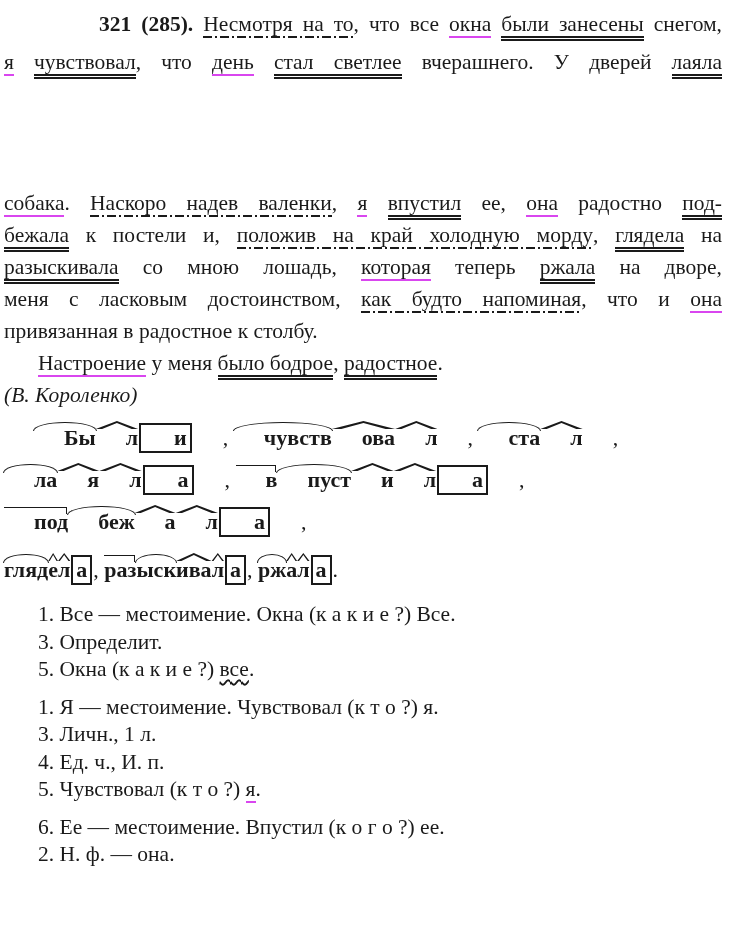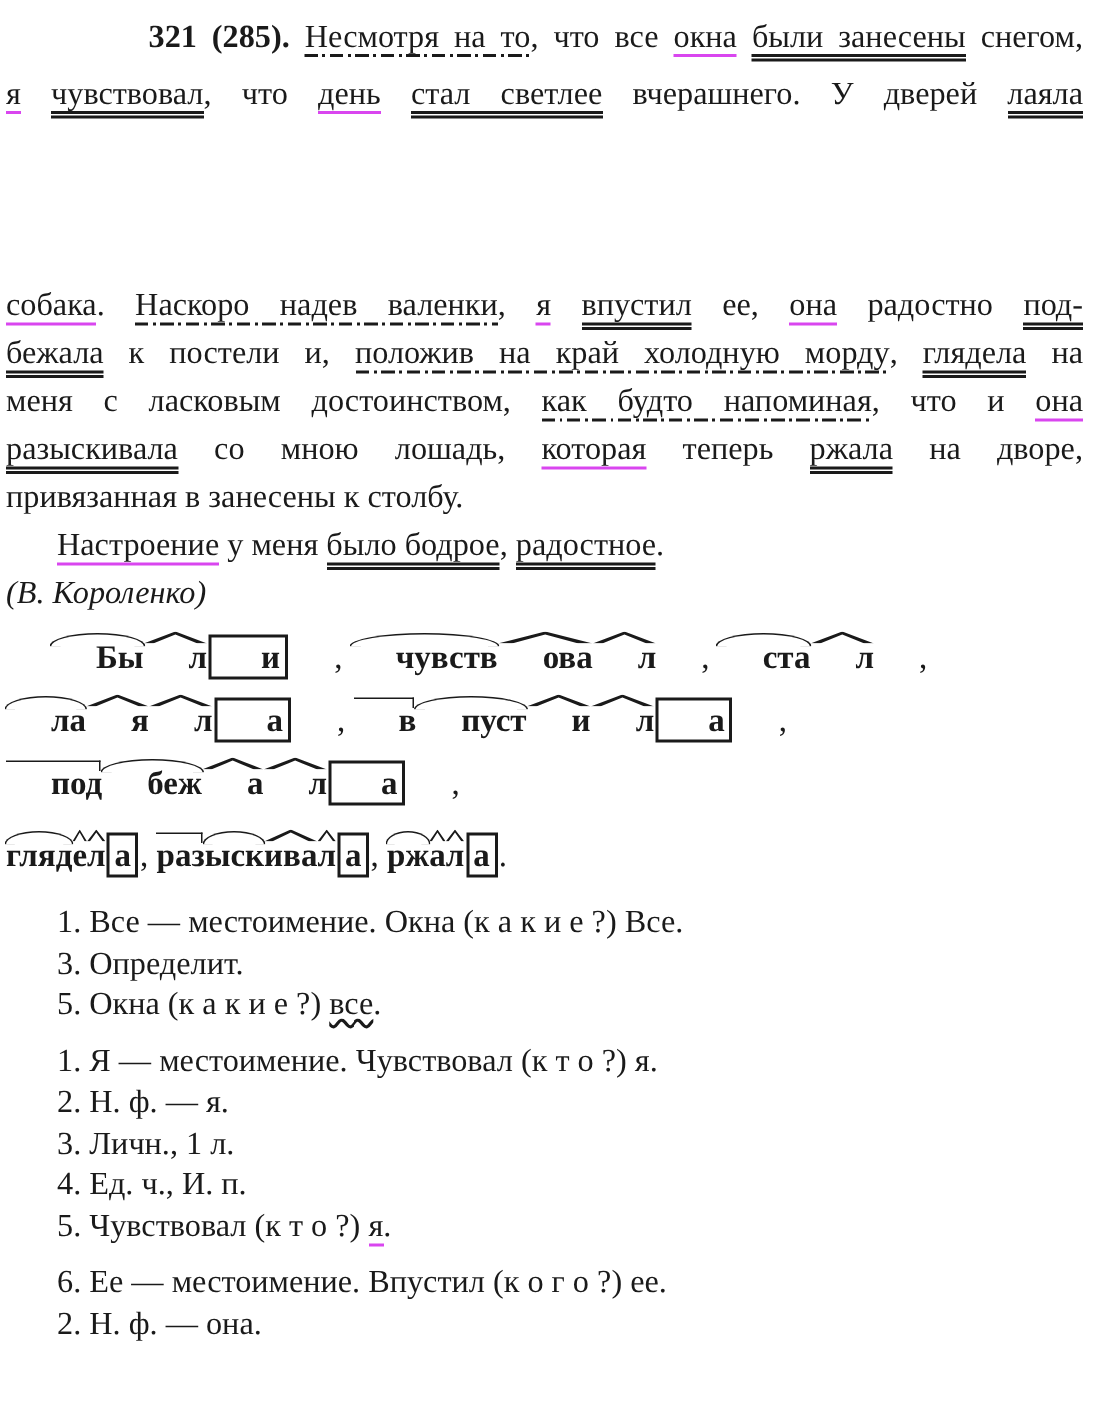--- a/index.html
+++ b/index.html
@@ -56,35 +56,34 @@
 </style>
 </head>
 <body>
 
 <div class="page">
     <div class="tline just lh-lg indent-big"><span class="seg s-bold">321 (285). </span><span class="seg s-adv">Несмотря на то</span><span class="seg">, что все </span><span class="seg s-subj">окна</span><span class="seg"> </span><span class="seg s-pred">были занесены</span><span class="seg"> снегом,</span></div>
     <div class="tline just lh-lg"><span class="seg s-subj">я</span><span class="seg"> </span><span class="seg s-pred">чувствовал</span><span class="seg">, что </span><span class="seg s-subj">день</span><span class="seg"> </span><span class="seg s-pred">стал светлее</span><span class="seg"> вчерашнего. У дверей </span><span class="seg s-pred">лаяла</span></div>
     <div class="gap" style="height: 106px;"></div>
     <div class="tline just"><span class="seg s-subj">собака</span><span class="seg">. </span><span class="seg s-adv">Наскоро надев валенки</span><span class="seg">, </span><span class="seg s-subj">я</span><span class="seg"> </span><span class="seg s-pred">впустил</span><span class="seg"> ее, </span><span class="seg s-subj">она</span><span class="seg"> радостно </span><span class="seg s-pred">под-</span></div>
     <div class="tline just"><span class="seg s-pred">бежала</span><span class="seg"> к постели и, </span><span class="seg s-adv">положив на край холодную морду</span><span class="seg">, </span><span class="seg s-pred">глядела</span><span class="seg"> на</span></div>
+    <div class="tline just"><span class="seg s-pred">разыскивала</span><span class="seg"> со мною лошадь, </span><span class="seg s-subj">которая</span><span class="seg"> теперь </span><span class="seg s-pred">ржала</span><span class="seg"> на дворе,</span></div>
     <div class="tline just"><span class="seg">меня с ласковым достоинством, </span><span class="seg s-adv">как будто напоминая</span><span class="seg">, что и </span><span class="seg s-subj">она</span></div>
-    <div class="tline just"><span class="seg s-pred">разыскивала</span><span class="seg"> со мною лошадь, </span><span class="seg s-subj">которая</span><span class="seg"> теперь </span><span class="seg s-pred">ржала</span><span class="seg"> на дворе,</span></div>
-    <div class="tline"><span class="seg">привязанная в занесены к столбу.</span></div>
+    <div class="tline"><span class="seg">привязанная в радостное к столбу.</span></div>
     <div class="tline indent-mid"><span class="seg s-subj">Настроение</span><span class="seg"> у меня </span><span class="seg s-pred">было бодрое</span><span class="seg">, </span><span class="seg s-pred">радостное</span><span class="seg">.</span></div>
     <div class="tline right italic"><span class="seg">(В. Короленко)</span></div>
     <div class="morphline indent-sm"><span class="mword"><span class="mseg m-root">Бы</span><span class="mseg m-suffix">л</span><span class="mseg m-ending">и</span></span><span class="msep">, </span> <span class="mword"><span class="mseg m-root">чувств</span><span class="mseg m-suffix">ова</span><span class="mseg m-suffix">л</span></span><span class="msep">, </span> <span class="mword"><span class="mseg m-root">ста</span><span class="mseg m-suffix">л</span></span><span class="msep">, </span> <span class="mword"><span class="mseg m-root">ла</span><span class="mseg m-suffix">я</span><span class="mseg m-suffix">л</span><span class="mseg m-ending">а</span></span><span class="msep">, </span> <span class="mword"><span class="mseg m-prefix">в</span><span class="mseg m-root">пуст</span><span class="mseg m-suffix">и</span><span class="mseg m-suffix">л</span><span class="mseg m-ending">а</span></span><span class="msep">, </span> <span class="mword"><span class="mseg m-prefix">под</span><span class="mseg m-root">беж</span><span class="mseg m-suffix">а</span><span class="mseg m-suffix">л</span><span class="mseg m-ending">а</span></span><span class="msep">,</span> </div>
     <div class="morphline"><span class="mword"><span class="mseg m-root">гляд</span><span class="mseg m-suffix">е</span><span class="mseg m-suffix">л</span><span class="mseg m-ending">а</span></span><span class="msep">, </span> <span class="mword"><span class="mseg m-prefix">раз</span><span class="mseg m-root">ыск</span><span class="mseg m-suffix">ива</span><span class="mseg m-suffix">л</span><span class="mseg m-ending">а</span></span><span class="msep">, </span> <span class="mword"><span class="mseg m-root">рж</span><span class="mseg m-suffix">а</span><span class="mseg m-suffix">л</span><span class="mseg m-ending">а</span></span><span class="msep">.</span> </div>
     <div class="alist">
       <div class="aline"><span class="seg">1. Все — местоимение. Окна (к а к и е ?) Все.</span></div>
       <div class="aline"><span class="seg">3. Определит.</span></div>
       <div class="aline"><span class="seg">5. Окна (к а к и е ?) </span><span class="seg s-wavy">все</span><span class="seg">.</span></div>
     </div>
     <div class="alist">
       <div class="aline"><span class="seg">1. Я — местоимение. Чувствовал (к т о ?) я.</span></div>
-      <div class="aline"><span class="seg">2. Н. ф. — я.</span></div>
       <div class="aline"><span class="seg">3. Личн., 1 л.</span></div>
       <div class="aline"><span class="seg">4. Ед. ч., И. п.</span></div>
       <div class="aline"><span class="seg">5. Чувствовал (к т о ?) </span><span class="seg s-subj">я</span><span class="seg">.</span></div>
     </div>
     <div class="alist">
       <div class="aline"><span class="seg">6. Ее — местоимение. Впустил (к о г о ?) ее.</span></div>
       <div class="aline"><span class="seg">2. Н. ф. — она.</span></div>
     </div>
   </div>
 

